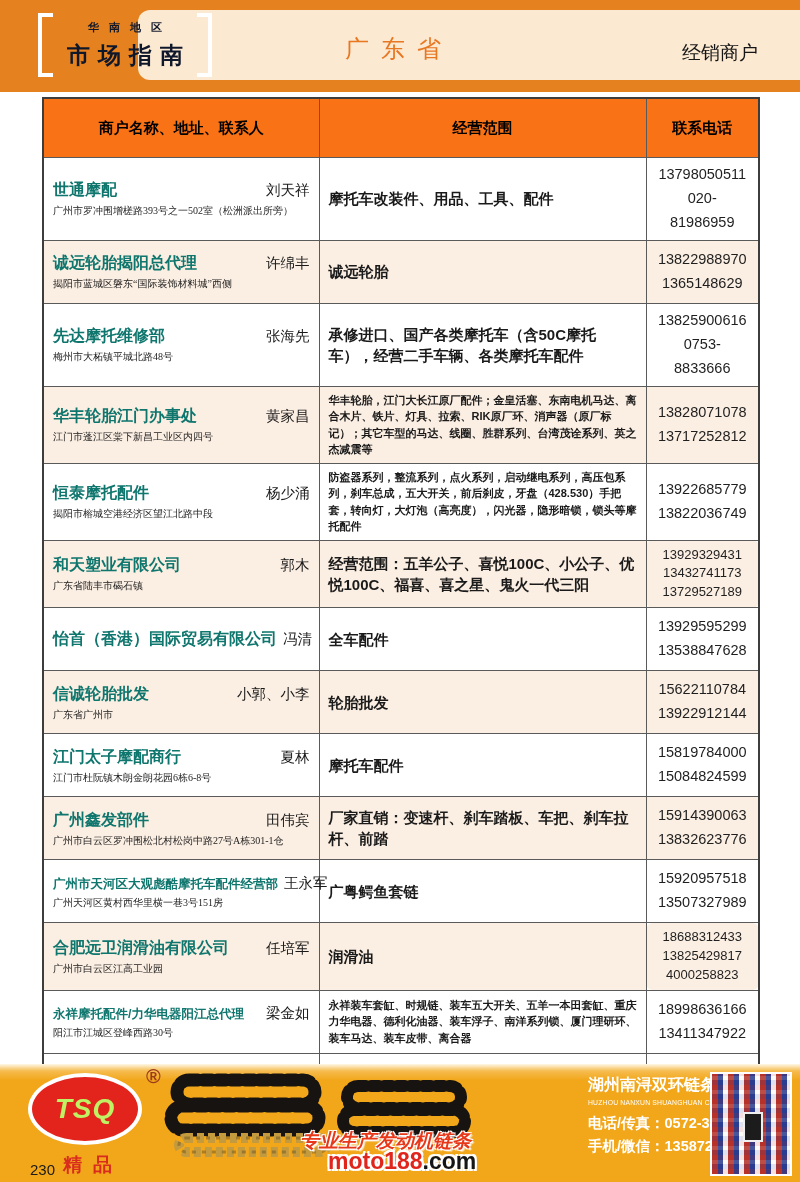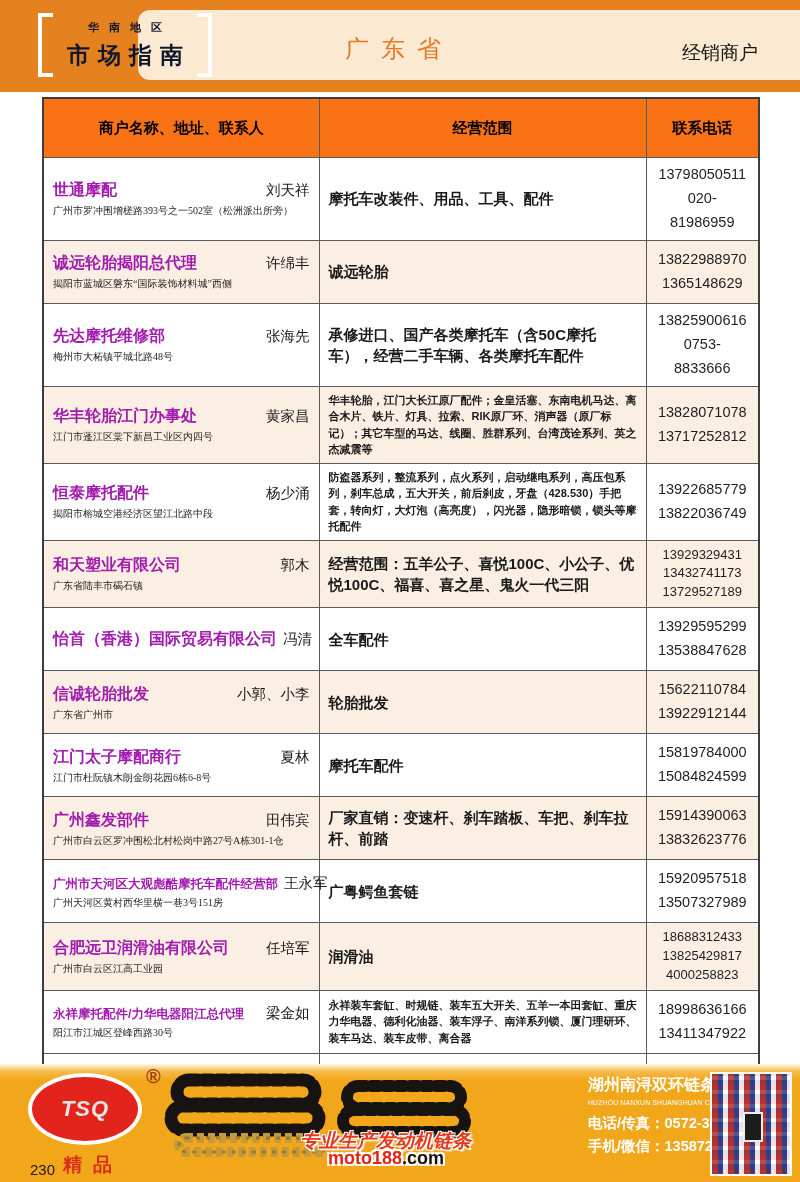--- a/index.html
+++ b/index.html
@@ -28,47 +28,47 @@
   .dir{position:absolute;left:42px;top:97px;width:716px;border-collapse:collapse;table-layout:fixed;
        border:2px solid #3d3d3d;background:#fff;}
   .dir col.c1{width:276px;}
   .dir col.c2{width:327px;}
   .dir col.c3{width:113px;}
   .dir th,.dir td{border:1px solid #5a5a5a;}
   .dir thead th{background:#f97316;color:#000;font-size:15px;font-weight:bold;height:34px;padding:12px;}
   .dir td{vertical-align:middle;padding:5px 9px;height:52px;}
   tr.shaded td{background:#FBEEE2;}
   .nline{display:flex;justify-content:space-between;align-items:baseline;gap:6px;}
-  .nm{font-weight:bold;font-size:16px;color:#a21caf;white-space:nowrap;}
+  .nm{font-weight:bold;font-size:16px;color:#0f766e;white-space:nowrap;}
   tr.small-name .nm{font-size:12.5px;letter-spacing:0;}
   .ct{font-family:"Liberation Serif","DejaVu Serif",serif;font-size:14.5px;color:#1a1a1a;white-space:nowrap;}
   .addr{font-family:"Liberation Serif","DejaVu Serif",serif;font-size:10px;color:#1d1d1d;margin-top:3px;line-height:1.3;}
   .addr:empty{display:none;}
   .scope-cell{font-weight:bold;font-size:15px;line-height:1.4;color:#1a1a1a;}
   tr.dense .scope-cell{font-size:11px;line-height:1.5;font-weight:bold;}
   .phone-cell{text-align:center;font-size:14.5px;line-height:1.65;color:#1f1f1f;}
   .phone-cell.many{font-size:13px;line-height:1.45;border-radius:7px;}
   tr.highlight td, tr.highlight .nm, tr.highlight .ct, tr.highlight .addr{color:#E0392E;}
 
   
   .ftr{position:absolute;left:0;bottom:0;width:800px;height:118px;
     background:linear-gradient(180deg,#FEF8E6 0px,#F6BC4F 7px,#F2A71B 16px,#F2A71B 100%);}
   .tsq-wrap{position:absolute;left:28px;top:9px;width:140px;}
   .tsq-oval{width:106px;height:64px;background:#E3241D;border:4px solid #fff;border-radius:50%;
     display:flex;align-items:center;justify-content:center;}
-  .tsq-oval span{color:#e5e5e5;font-size:22px;font-weight:bold;font-style:italic;letter-spacing:1px;}
+  .tsq-oval span{color:#bef264;font-size:28px;font-weight:bold;font-style:italic;letter-spacing:1px;}
   .reg{position:absolute;left:118px;top:-8px;color:#9C3B1B;font-size:20px;font-weight:bold;}
   .tsq-sub{margin-top:7px;display:flex;align-items:flex-end;gap:8px;margin-left:2px;}
   .pgnum{color:#1a1a1a;font-size:15px;}
   .jp{color:#D92B1E;font-size:19px;font-weight:bold;letter-spacing:11px;white-space:nowrap;}
   .chains{position:absolute;left:155px;top:4px;}
   .slogan{position:absolute;left:300px;top:64px;font-size:19px;font-weight:bold;font-style:italic;
     color:#E8381A;white-space:nowrap;
     text-shadow:-1px -1px 0 #fff,1px -1px 0 #fff,-1px 1px 0 #fff,1px 1px 0 #fff,2px 2px 1px rgba(255,255,255,.7);}
-  .site{position:absolute;left:328px;top:84px;font-size:18px;font-weight:bold;white-space:nowrap;
+  .site{position:absolute;left:328px;top:84px;font-size:23px;font-weight:bold;white-space:nowrap;
     text-shadow:-2px -2px 0 #fff,2px -2px 0 #fff,-2px 2px 0 #fff,2px 2px 0 #fff;}
   .site-a{color:#E0251C;}
   .site-b{color:#151515;}
   .co{position:absolute;left:588px;top:11px;width:195px;color:#fff;}
   .co-cn{font-size:16px;font-weight:bold;white-space:nowrap;}
   .co-en{font-size:6.8px;margin:3px 0 8px;white-space:nowrap;letter-spacing:.2px;}
   .co-line{font-size:14.5px;font-weight:bold;margin-top:4px;white-space:nowrap;}
   .qr{position:absolute;right:8px;top:8px;width:78px;height:100px;border:2px solid #fff;
     background-image:
       repeating-linear-gradient(90deg, rgba(181,49,42,.85) 0 6px, rgba(42,60,143,.85) 6px 11px, rgba(255,255,255,.85) 11px 16px),

